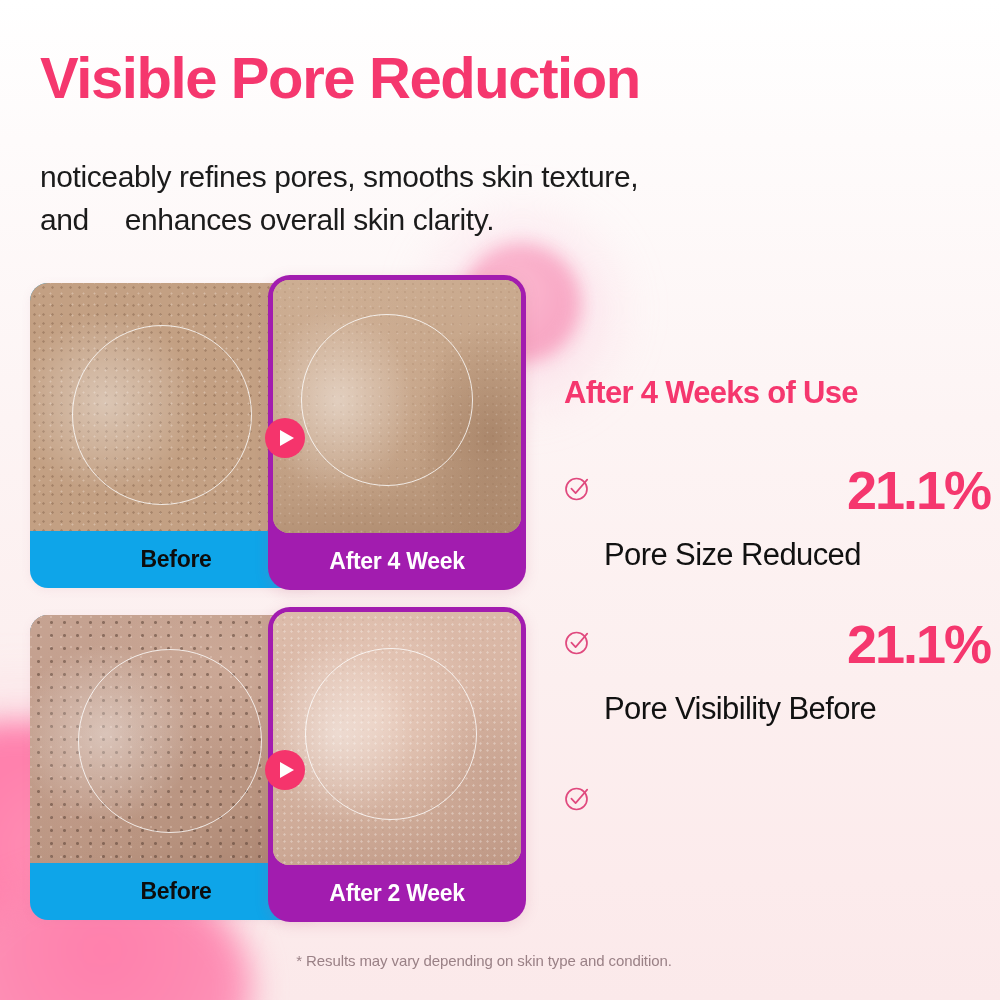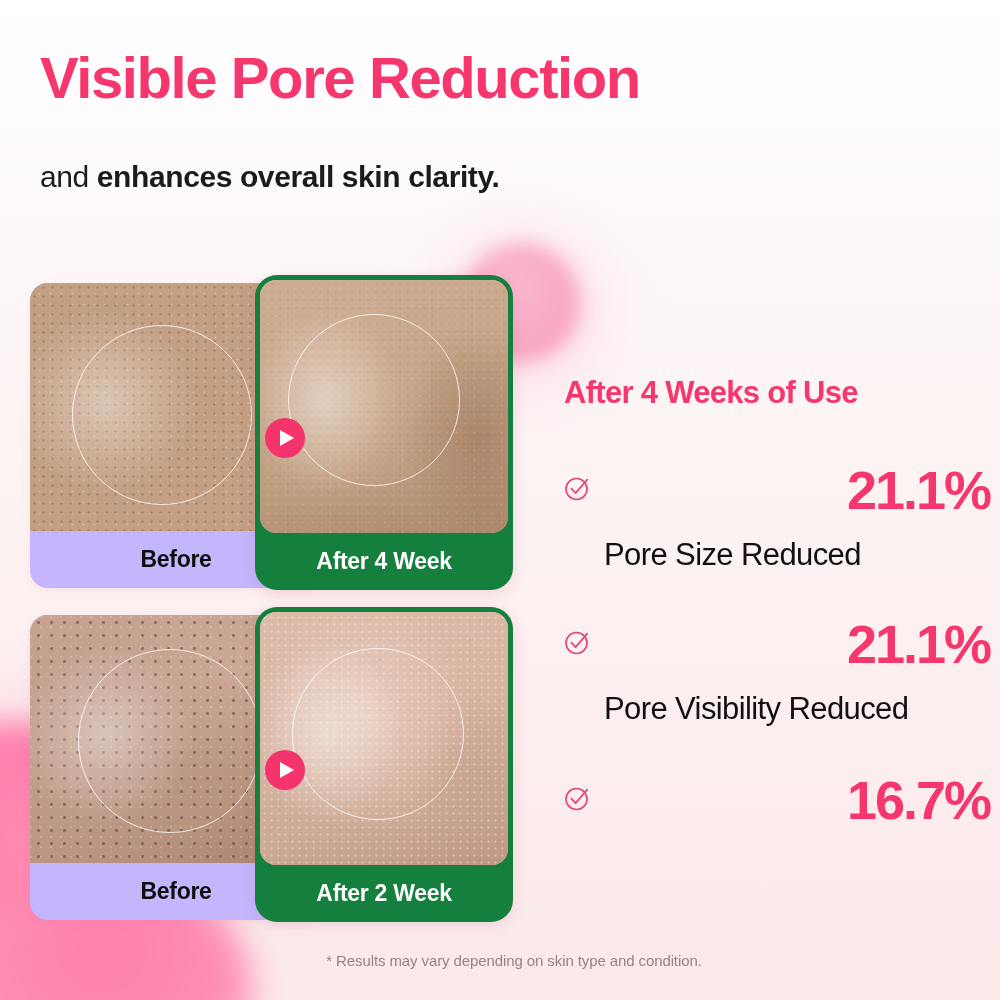--- a/index.html
+++ b/index.html
@@ -71,39 +71,39 @@
     z-index:4;
     white-space:nowrap;
   }
   #subline {
     position:absolute; left:40px; top:156px;
     font-size:30px; color:#1B1B1B;
     line-height:1.42;
     letter-spacing:-.4px;
     z-index:4;
   }
-  #subline .b { font-weight:bold; }
+  #subline .b { font-weight:normal;margin-left:28px; }
 
   
   .pair { position:absolute; z-index:3; }
   #pair-1 { left:30px; top:283px; width:483px; height:305px; }
   #pair-2 { left:30px; top:615px; width:483px; height:305px; }
 
   .card-before {
     position:absolute; left:0; top:0;
     width:292px; height:305px;
-    background:#c4b5fd;
+    background:#0ea5e9;
     border-radius:18px;
     overflow:hidden;
     box-shadow:0 2px 10px rgba(190,120,150,.10);
   }
   .card-after {
-    position:absolute; left:225px; top:-8px;
+    position:absolute; left:238px; top:-8px;
     width:258px; height:315px;
-    background:#15803d;
+    background:#a21caf;
     border-radius:22px;
     overflow:hidden;
     box-shadow:0 3px 14px rgba(190,90,130,.18);
   }
 
   .photo { position:absolute; left:0; top:0; width:100%; overflow:hidden; }
   .card-before .photo { height:248px; }
   .card-after  .photo { left:5px; top:5px; width:248px; height:253px; border-radius:16px; }
 
   .cap {
@@ -249,35 +249,35 @@
   }
 
   
   #footnote {
     position:absolute; left:0; top:952px; width:968px;
     text-align:center;
     font-size:15px;
     color:#9A8186;
     letter-spacing:-.1px;
     z-index:4;
-    margin-left:30px;
   }
 </style>
 </head>
 <body>
 
 <div class="blob" id="blob-bottom-halo"></div>
 <div class="blob" id="blob-top-halo"></div>
 <div class="blob" id="blob-top"></div>
 <div class="blob" id="blob-bottom"></div>
 <div class="blob" id="blob-bottom-2"></div>
 
 <div id="headline">Visible Pore Reduction</div>
 
 <div id="subline">
+  <div><span>noticeably refines pores, smooths skin texture,</span></div>
   <div>
     <span>and </span><span class="b">enhances overall skin clarity.</span>
   </div>
 </div>
 
 <div class="pair" id="pair-1">
 
   <div class="card-before">
     <div class="photo">
       <div class="skin skin-a"></div>
@@ -346,27 +346,26 @@
   </div>
 
   <div class="stat" id="stat-2">
     <span class="check">
       <svg width="30" height="30" viewBox="0 0 30 30">
         <circle cx="13.5" cy="16" r="10.5" fill="none" stroke="#E0497E" stroke-width="1.7"></circle>
         <path d="M8.4 15.6 L12.6 20.1 L24.2 6.6" fill="none" stroke="#E0497E" stroke-width="1.7" stroke-linecap="round" stroke-linejoin="round"></path>
       </svg>
     </span>
     <div class="pct">21.1%</div>
-    <div class="lbl">Pore Visibility Reduced</div>
+    <div class="lbl">Pore Visibility Before</div>
   </div>
 
   <div class="stat" id="stat-3">
     <span class="check">
       <svg width="30" height="30" viewBox="0 0 30 30">
         <circle cx="13.5" cy="16" r="10.5" fill="none" stroke="#E0497E" stroke-width="1.7"></circle>
         <path d="M8.4 15.6 L12.6 20.1 L24.2 6.6" fill="none" stroke="#E0497E" stroke-width="1.7" stroke-linecap="round" stroke-linejoin="round"></path>
       </svg>
     </span>
-    <div class="pct">16.7%</div>
   </div>
 </div>
 
 <div id="footnote">* Results may vary depending on skin type and condition.</div>
 
 </body></html>

